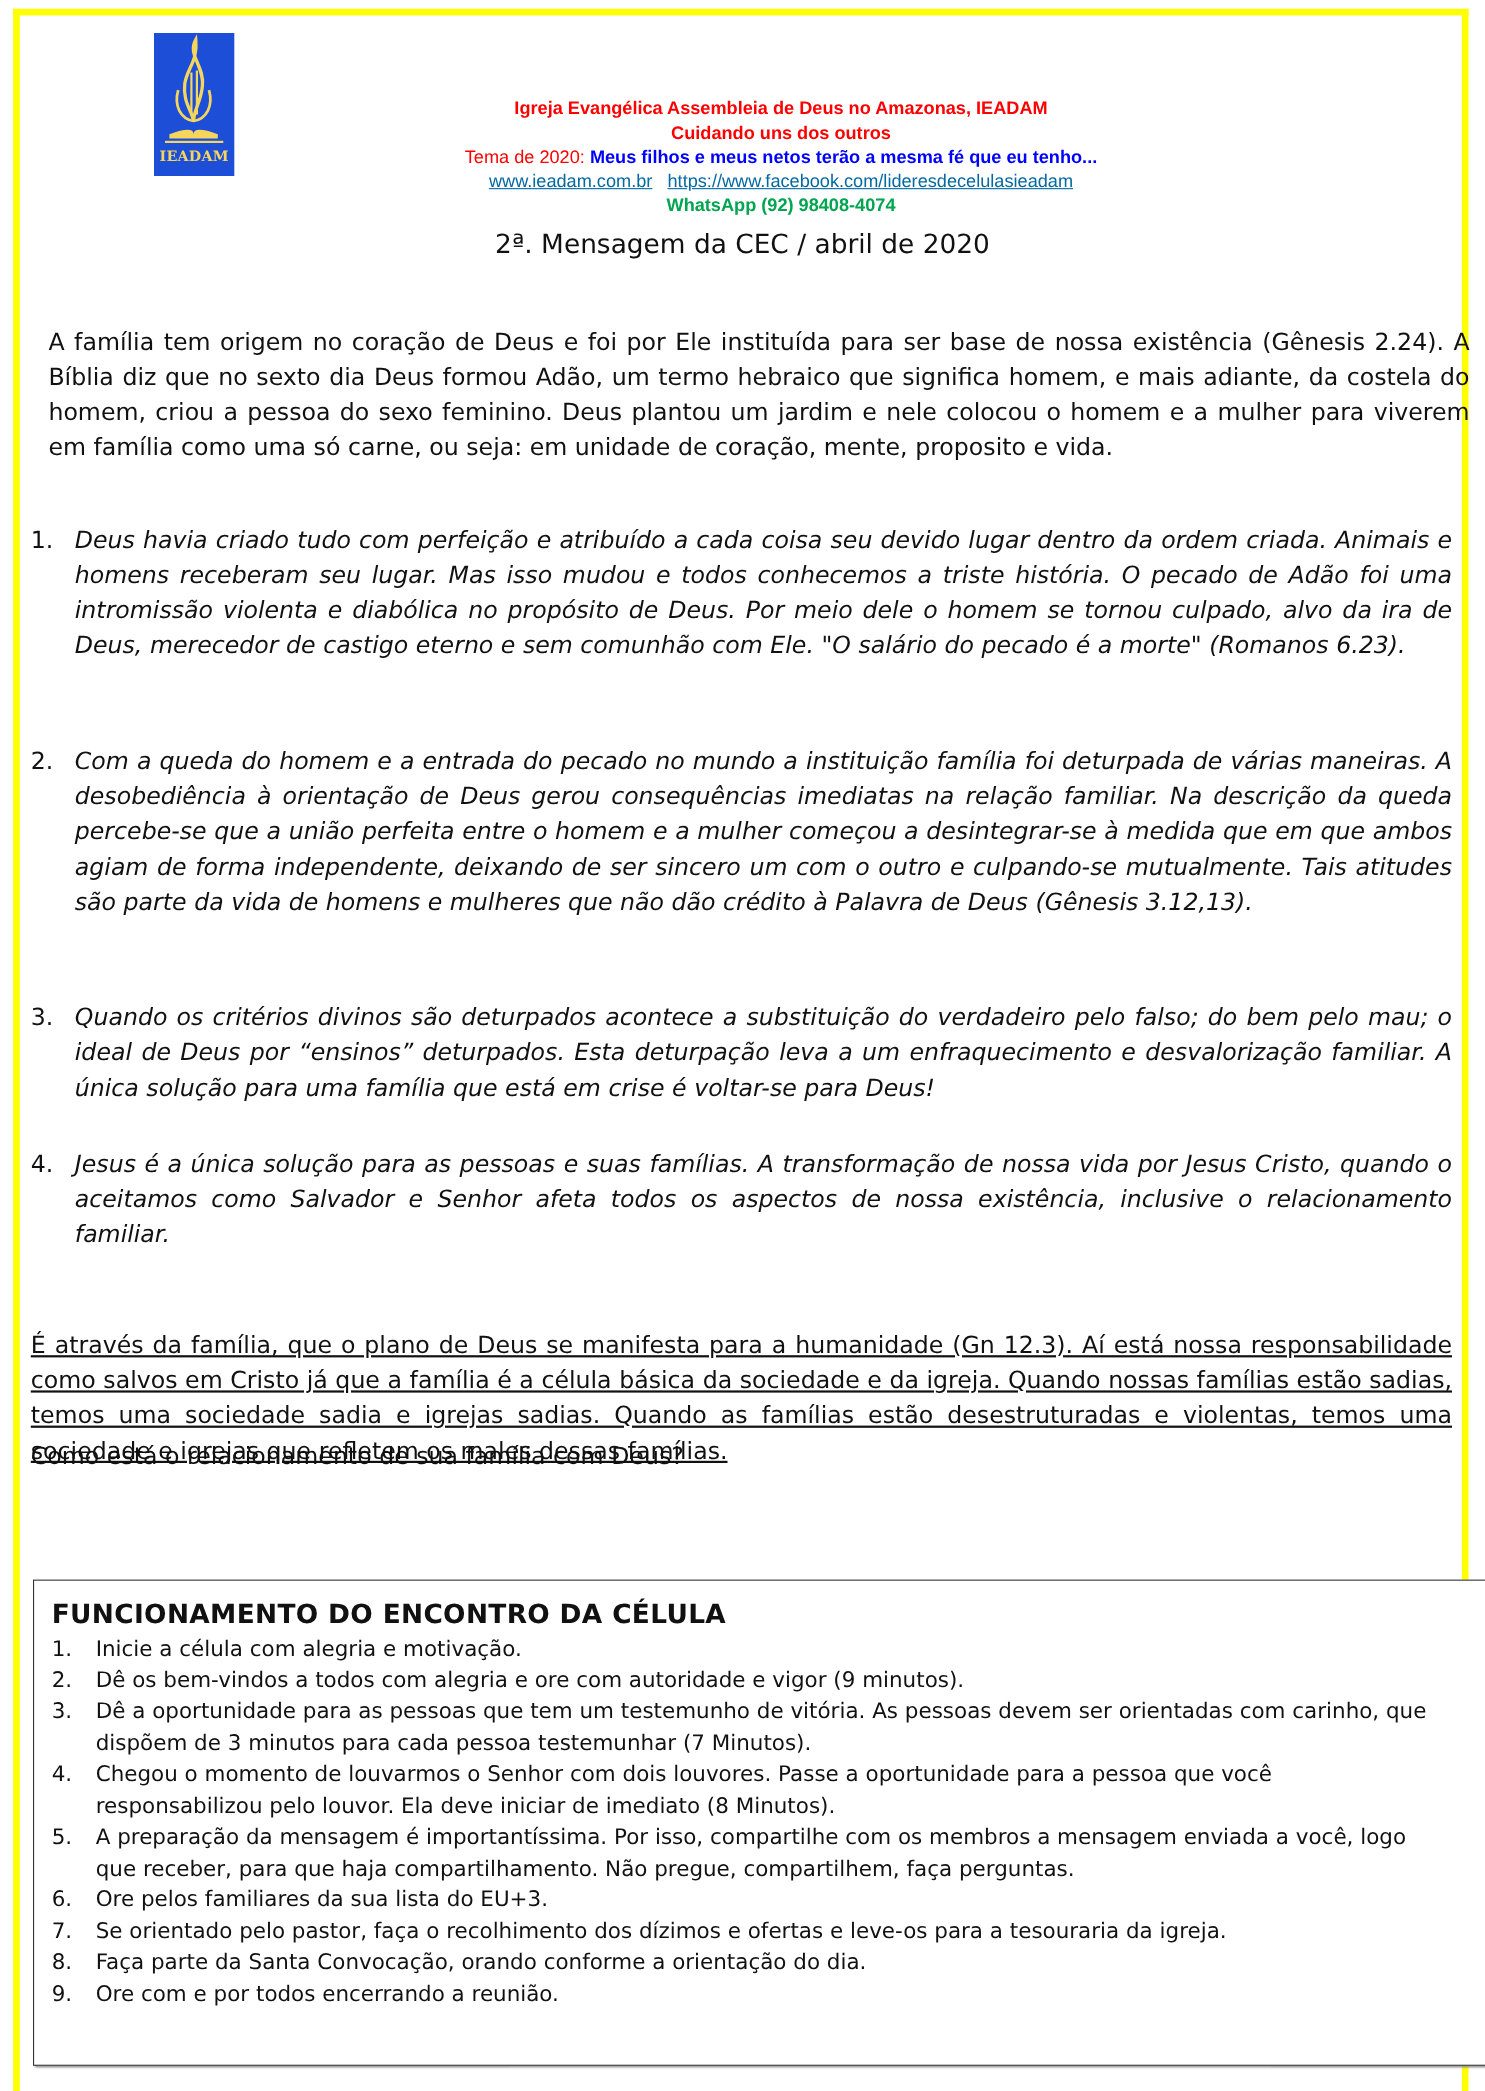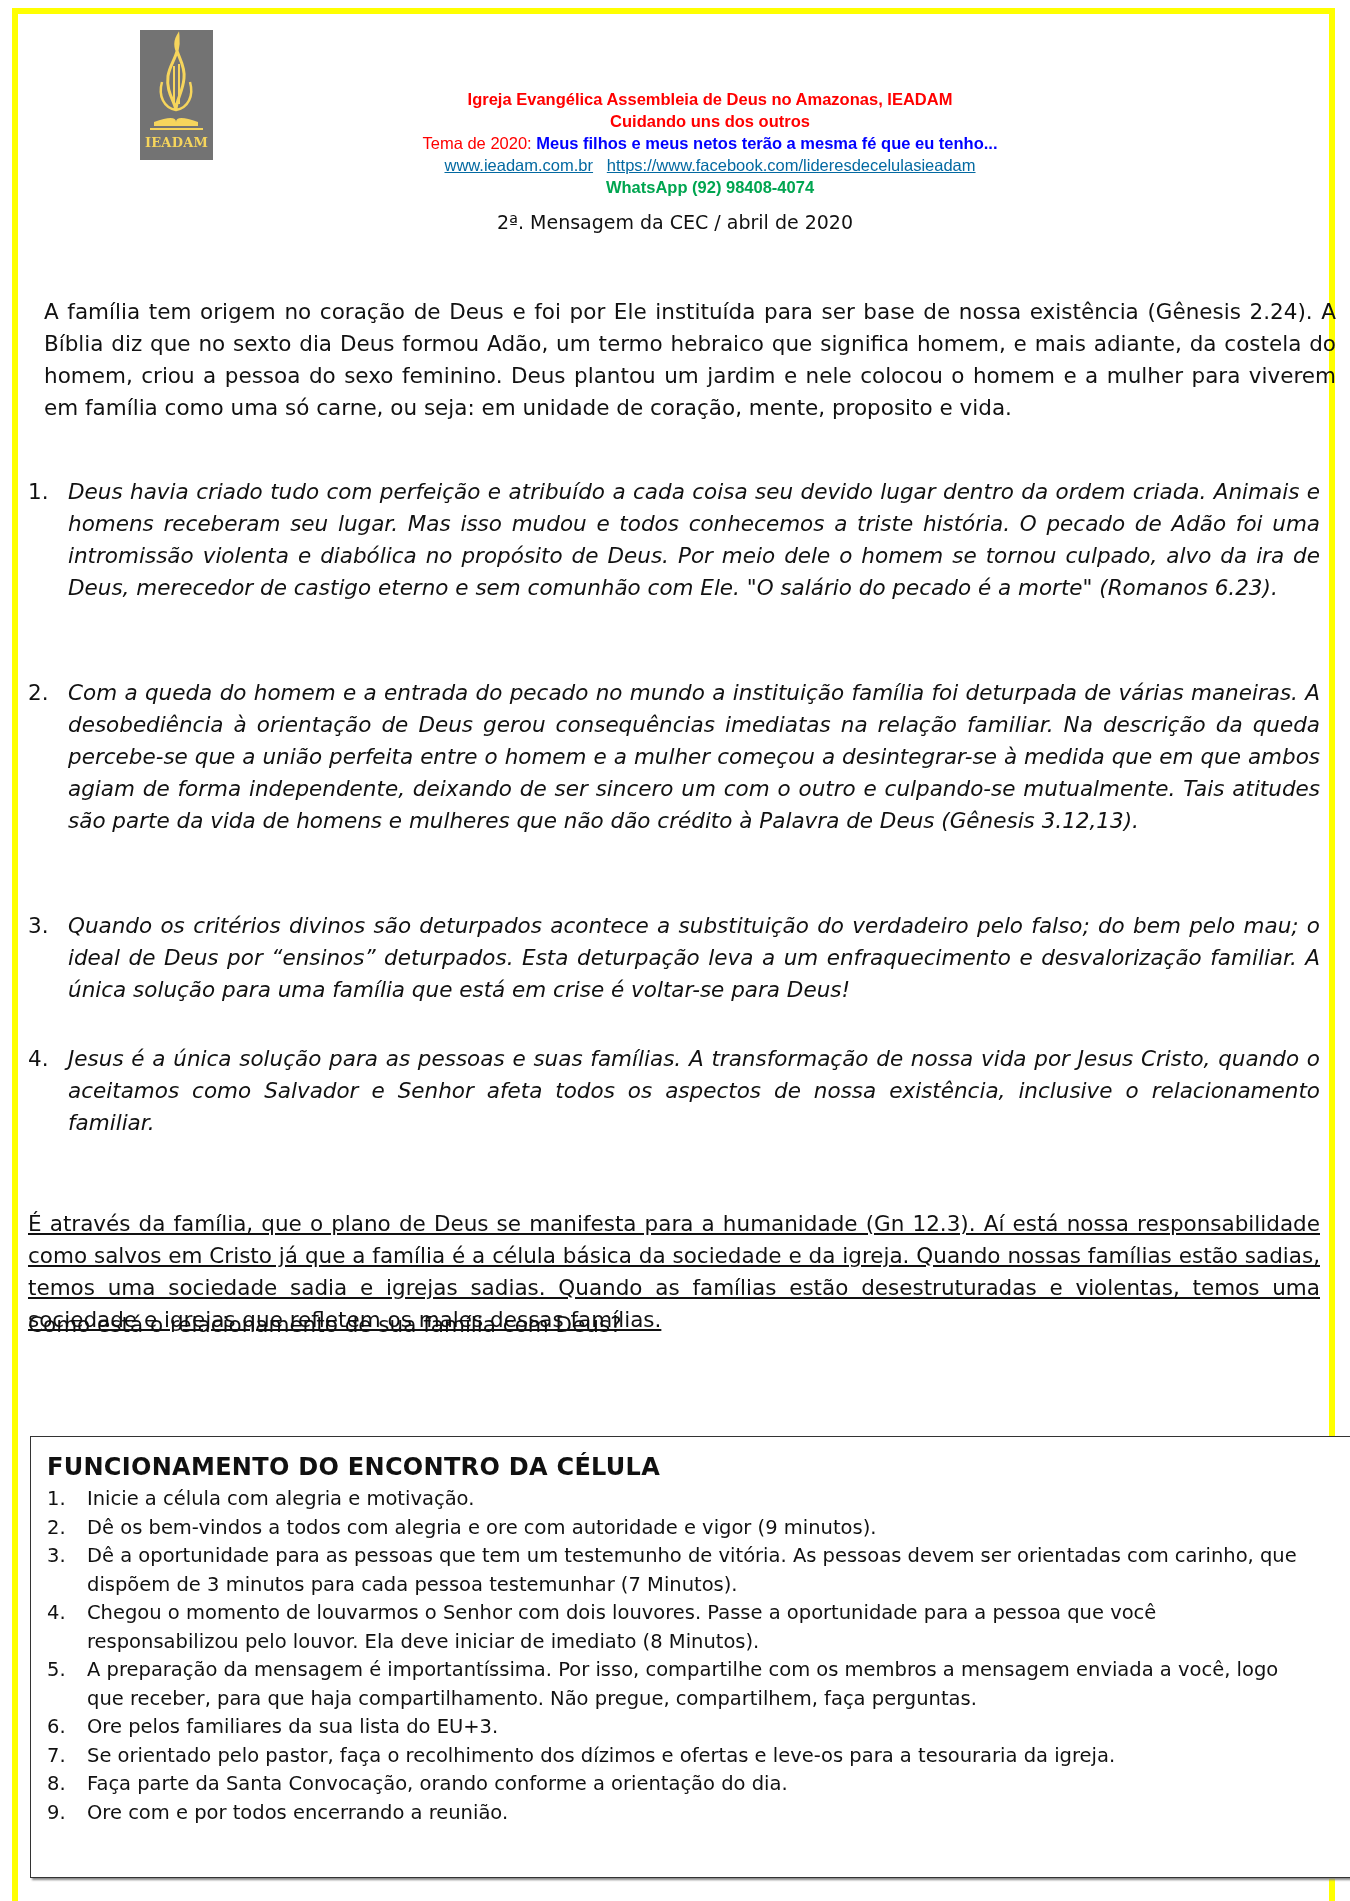--- a/index.html
+++ b/index.html
@@ -1,33 +1,33 @@
 <!DOCTYPE html>
 <html><head>
 <meta charset="utf-8">
 <style>
   html, body { margin: 0; padding: 0; background: #ffffff; }
   body { width: 1350px; height: 1901px; position: relative; overflow: hidden;
          font-family: "DejaVu Sans", "Liberation Sans", sans-serif; color: #111; }
   .frame { position: absolute; left: 12px; top: 8px; width: 1311px; height: 1893px;
            border-left: 6px solid #ffff00; border-right: 6px solid #ffff00; border-top: 6px solid #ffff00; }
-  .logo { position: absolute; left: 140px; top: 30px; width: 73px; height: 130px; background: #737373; }
+  .logo { position: absolute; left: 140px; top: 30px; width: 73px; height: 130px; background: #1d4ed8; }
   .logo svg { display: block; }
   .logo-text { position: absolute; left: 0; right: 0; bottom: 10px; text-align: center;
                font-family: "DejaVu Serif", "Liberation Serif", serif; font-weight: bold; font-size: 13px;
                color: #f6d55c; letter-spacing: 0.2px; }
   .header { position: absolute; left: 320px; top: 40px; width: 780px; text-align: center;
             font-family: "Liberation Sans", sans-serif; font-size: 16.5px; line-height: 22px; margin-top: 48px; }
   .header .red { color: #ff0000; font-weight: bold; }
   .header .red-normal { color: #ff0000; }
   .header .blue-bold { color: #0000ff; font-weight: bold; }
   .header .links a { color: #0369a1; text-decoration: underline; }
   .header .green { color: #00a550; font-weight: bold; }
   .title { position: absolute; left: 0; width: 1350px; top: 206px; text-align: center;
-           font-size: 19px; line-height: 32px; }
+           font-size: 24px; line-height: 32px; }
   .body-text { position: absolute; left: 28px; width: 1292px; font-size: 21.5px; line-height: 32px;
                text-align: justify; }
   .para { margin: 0; }
   .ol-item { position: absolute; left: 28px; width: 1292px; font-size: 21.5px; line-height: 32px; text-align: justify; }
   .ol-item .num { position: absolute; left: 0; top: 0; width: 40px; }
   .ol-item .txt { margin-left: 40px; display: block; font-style: italic; }
   .box { position: absolute; left: 30px; top: 1436px; width: 1290px; height: 440px;
          border: 1.5px solid #333; box-shadow: 2px 2px 2px #888; background: #fff; padding-left: 36px; }
   .box-title { position: absolute; left: 16px; top: 16px; font-weight: bold; font-size: 24px; letter-spacing: 0.3px; }
   .box-list { position: absolute; left: 16px; top: 48px; width: 1260px; font-size: 19.5px; line-height: 28.5px; }

